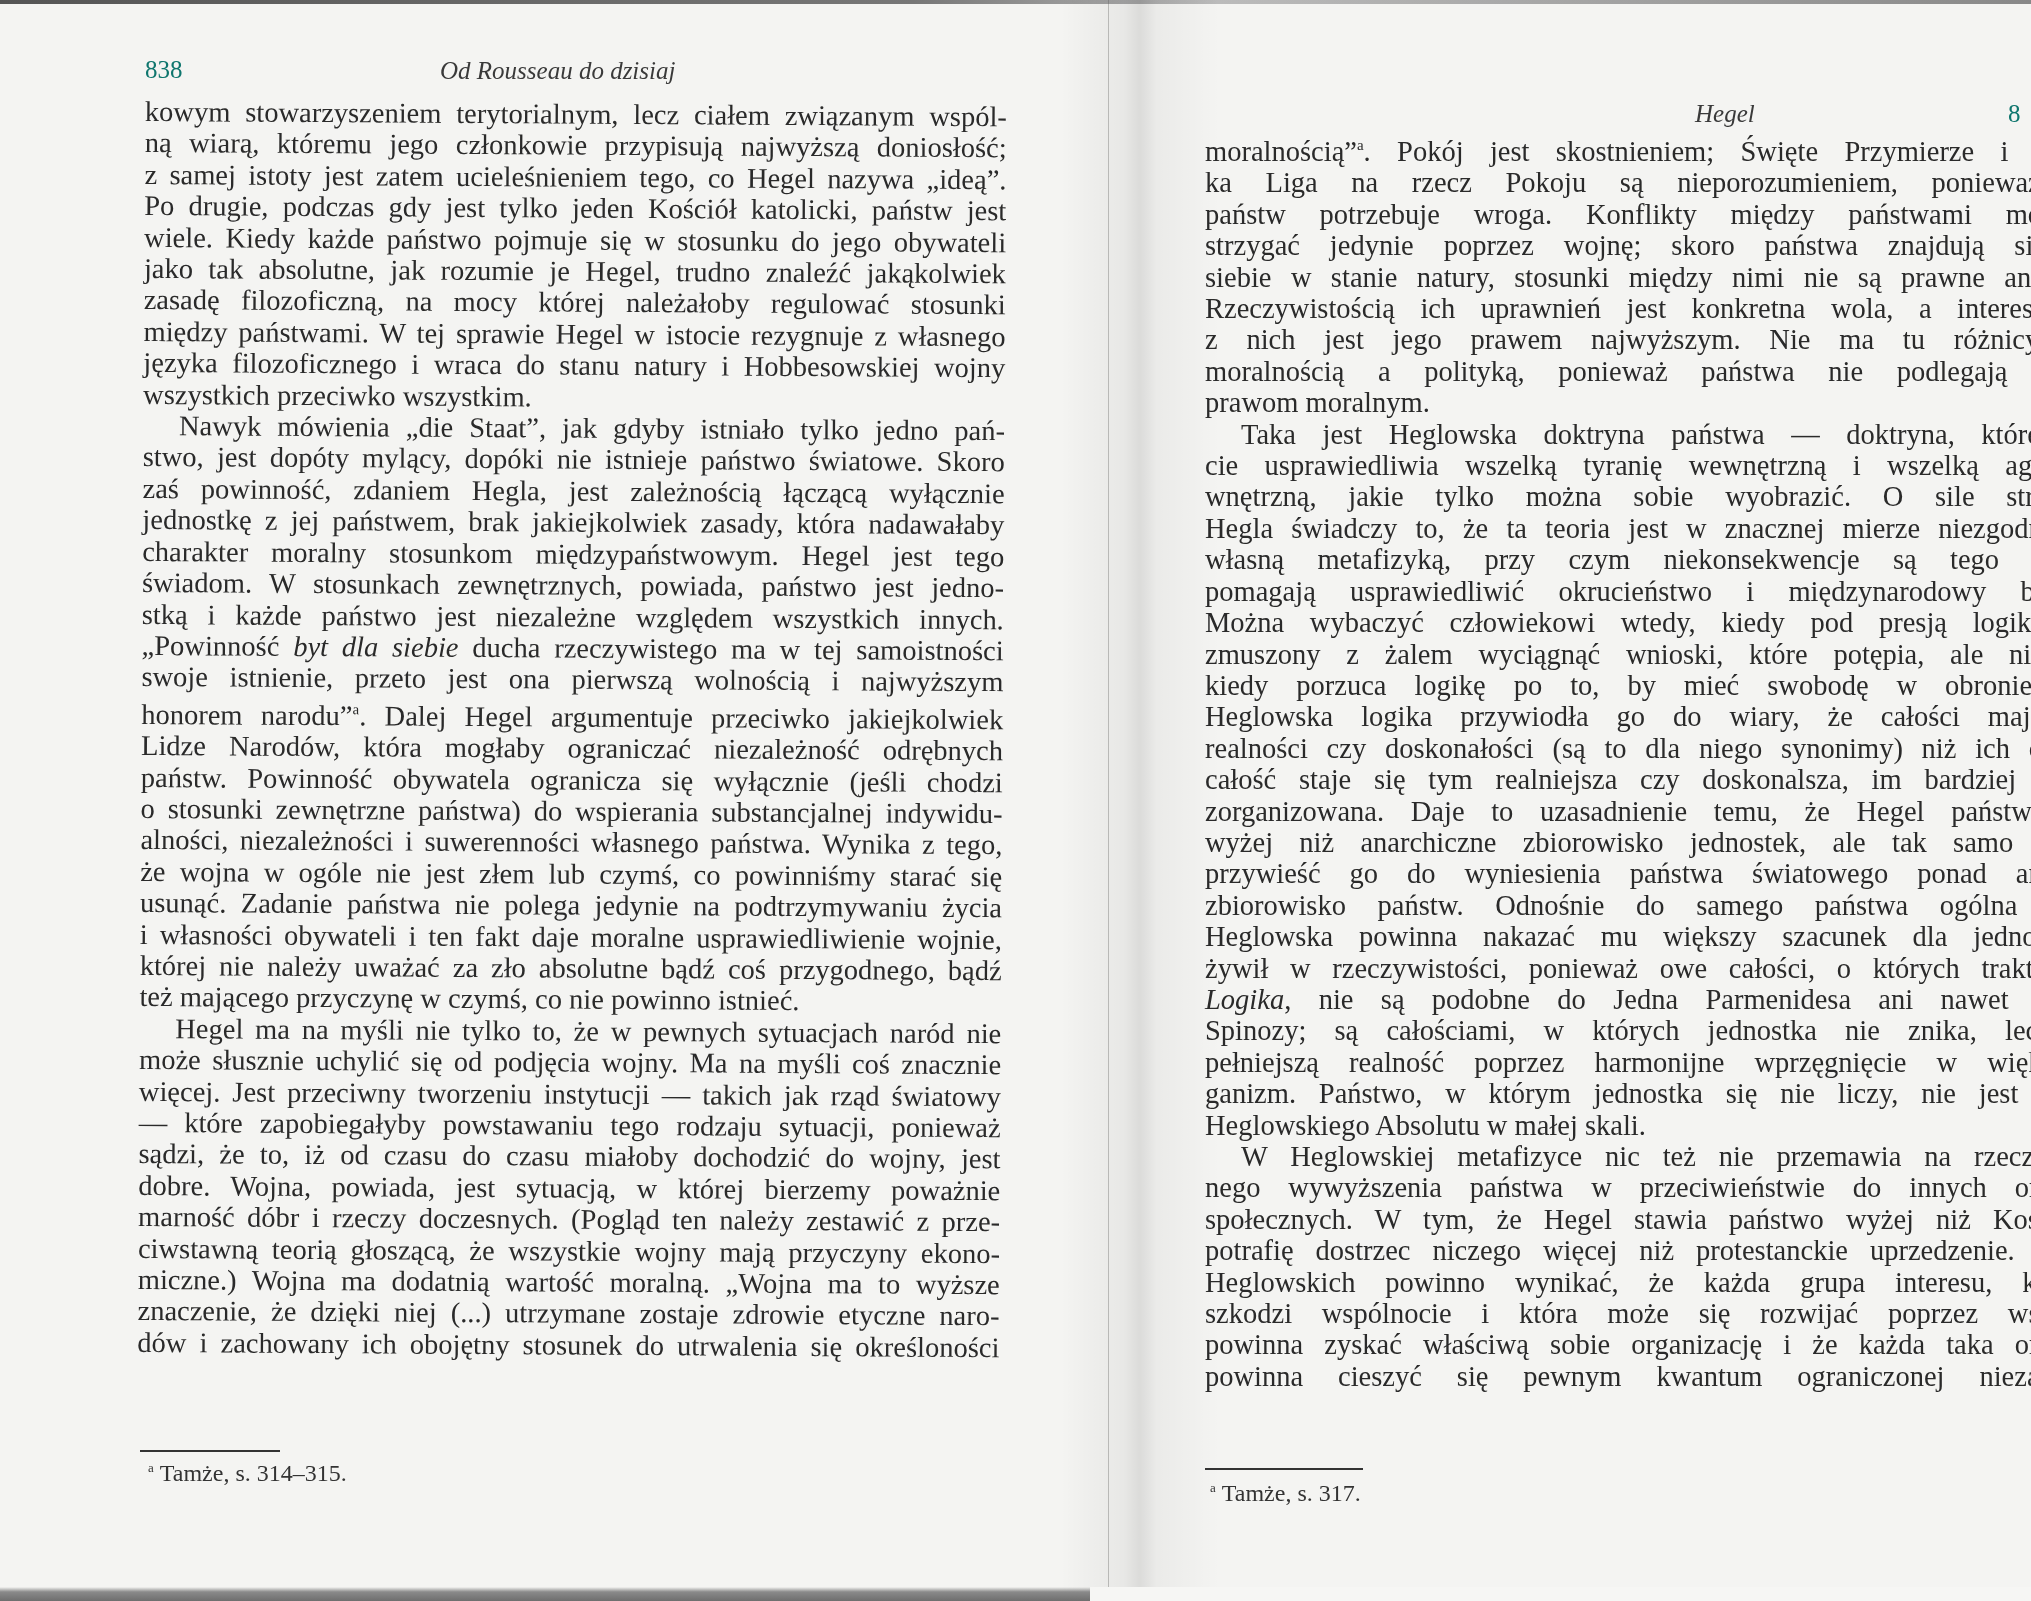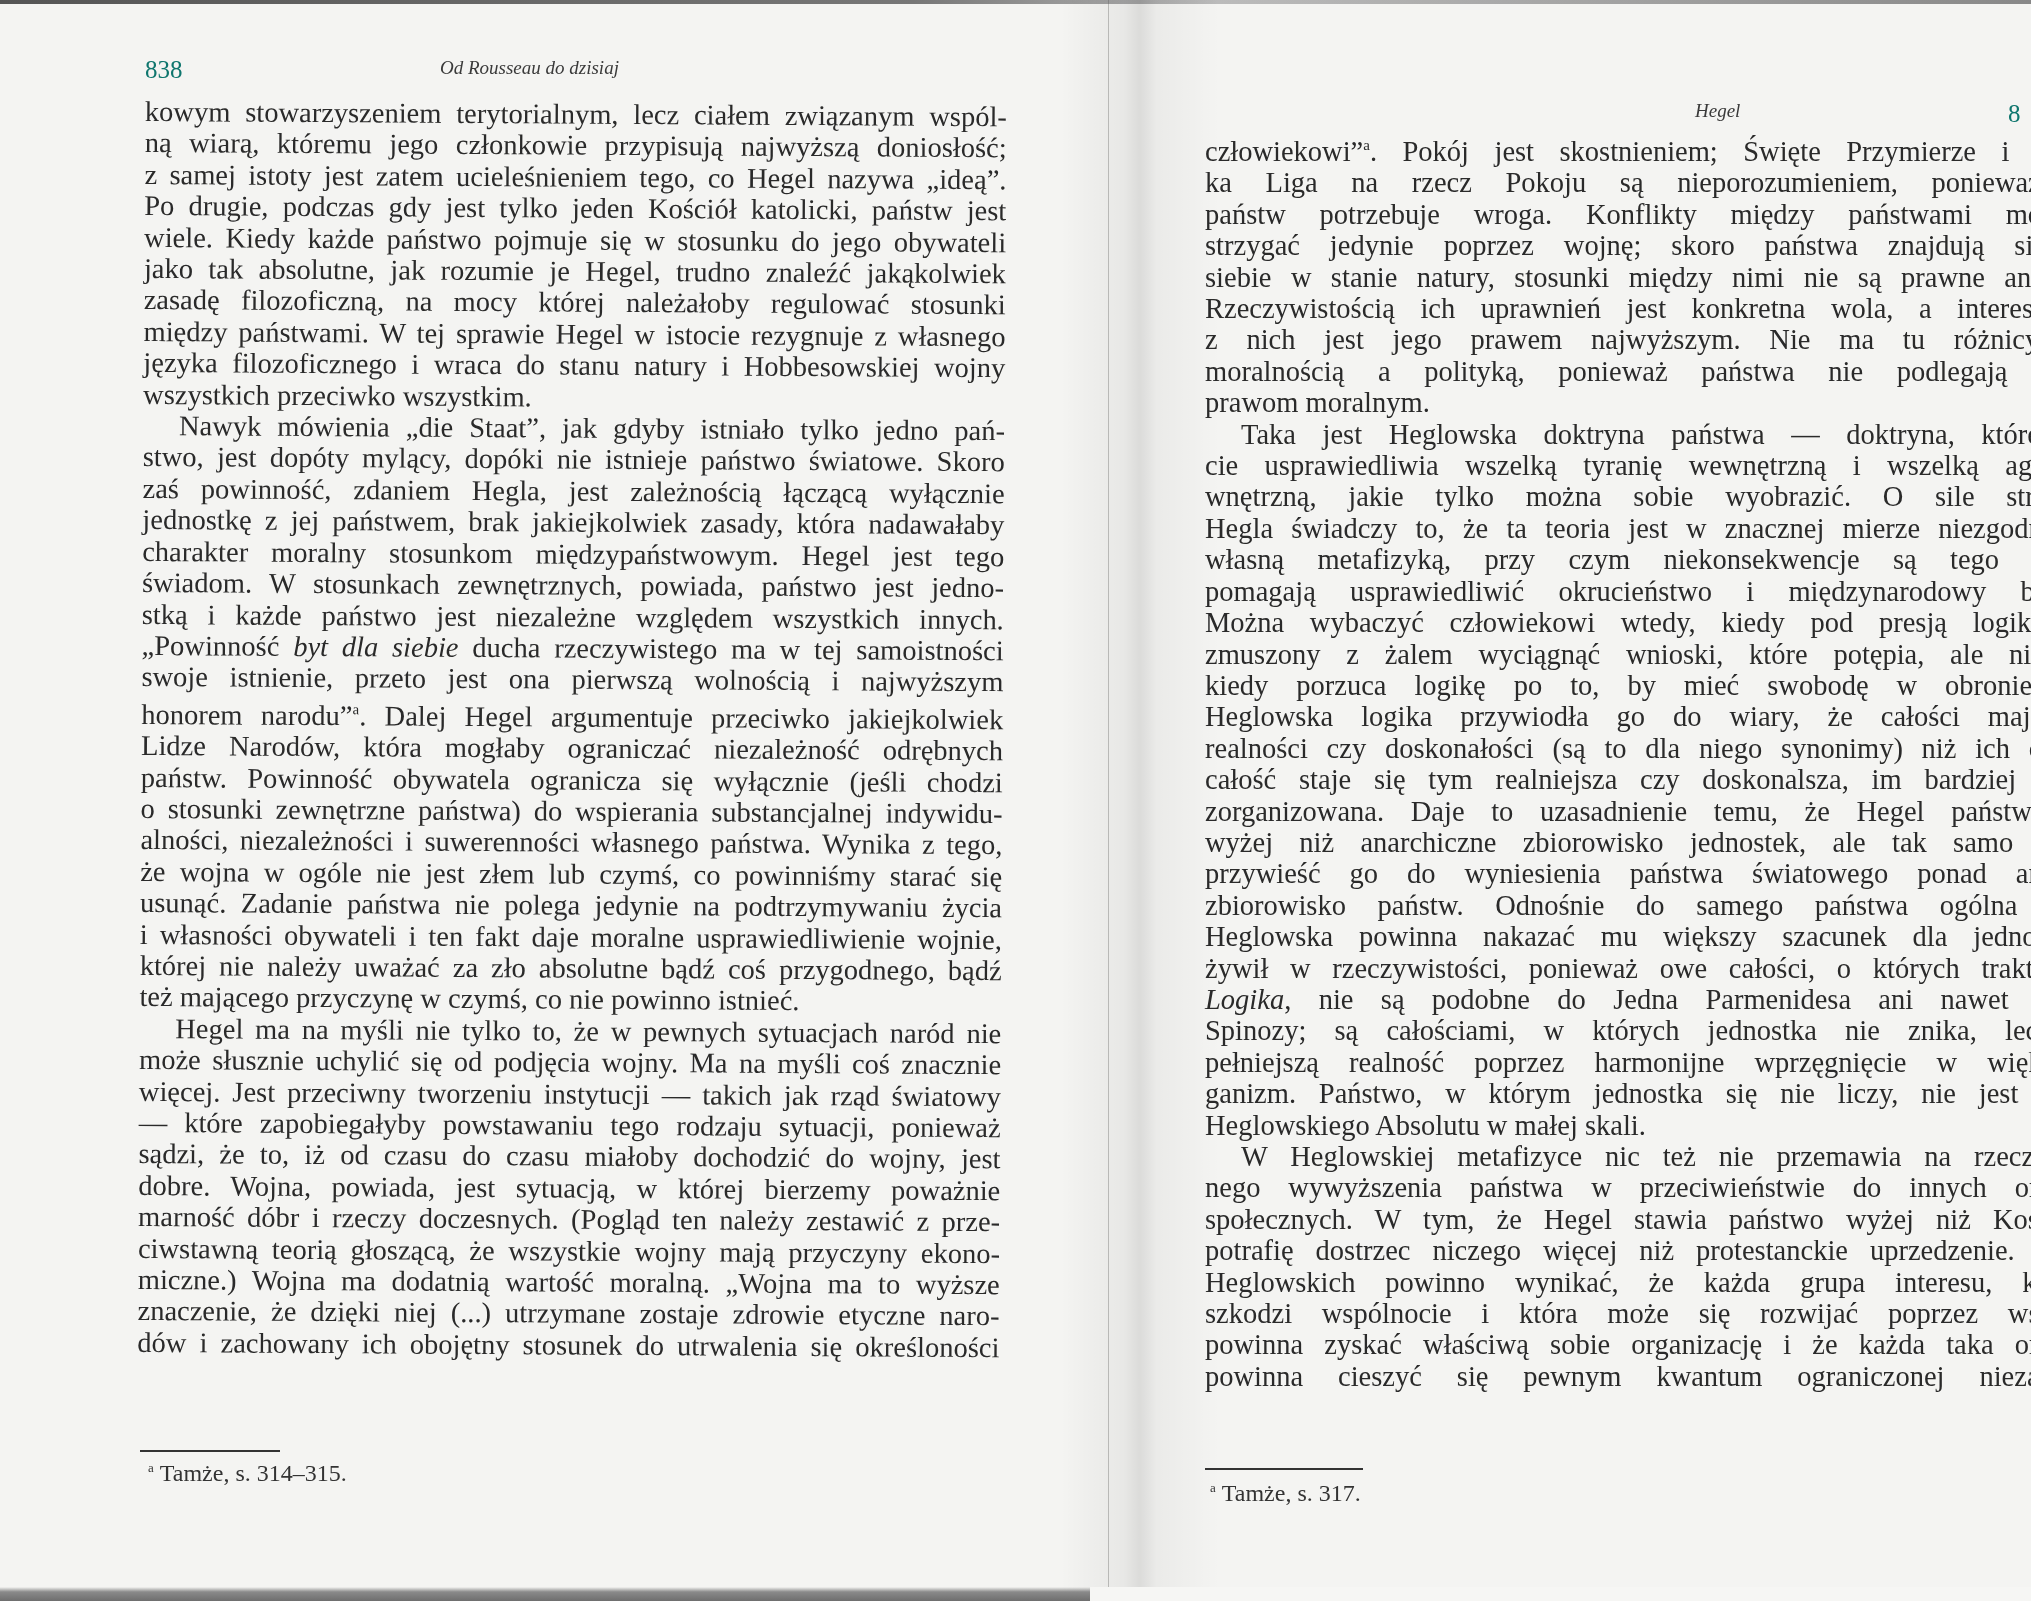--- a/index.html
+++ b/index.html
@@ -15,21 +15,21 @@
     background: linear-gradient(180deg, rgba(120,120,120,0) 0%, #8a8a8a 35%, #6e6e6e 100%); }
   .bottom-edge::after { content: ""; position: absolute; left: 1090px; top: 0; width: 1000px; height: 14px; background: #f6f6f4; }
   .gutter { position: absolute; left: 1060px; top: 0; width: 160px; height: 1601px;
     background: linear-gradient(90deg, rgba(0,0,0,0) 0%, rgba(0,0,0,0.05) 40%, rgba(0,0,0,0.10) 50%, rgba(0,0,0,0.04) 60%, rgba(0,0,0,0) 100%); }
   .gutter-line { position: absolute; left: 1108px; top: 0; width: 1px; height: 1601px; background: rgba(90,90,90,0.35); }
 
   .page { position: absolute; top: 0; }
   .page.left { left: 0; width: 1100px; }
   .page.right { left: 1110px; width: 921px; }
 
-  .running-head { position: absolute; font-size: 19px; color: #3a3a3a; }
+  .running-head { position: absolute; font-size: 25px; color: #3a3a3a; }
   .page-number { position: absolute; font-size: 25px; color: #0f766e; }
   .head-title { font-style: italic; }
 
   .left .page-number { left: 145px; top: 56px; }
   .left .head-title { left: 440px; top: 57px; }
   .right .head-title { left: 585px; top: 100px; }
   .right .page-number { left: 898px; top: 100px; width: 40px; overflow: hidden; }
 
   .text-block { position: absolute; font-size: 28.5px; line-height: 31.4px; text-align: justify; }
   .left .text-block { left: 145px; top: 96px; width: 862px; transform: rotate(0.35deg); transform-origin: 0 0; }
@@ -104,21 +104,21 @@
   <div class="footnote-rule"></div>
   <div class="footnote">
     <span class="fsup">a</span><span>Tamże, s. 314–315.</span>
   </div>
 </div>
 
 <div class="page right">
   <div class="running-head head-title">Hegel</div>
   <div class="page-number">8</div>
   <div class="text-block">
-      <span class="line"><span>człowiekowi”</span><span class="sup">a</span><span>. Pokój jest skostnieniem; Święte Przymierze i Kantow</span></span>
+      <span class="line"><span>moralnością”</span><span class="sup">a</span><span>. Pokój jest skostnieniem; Święte Przymierze i Kantow</span></span>
       <span class="line">ka Liga na rzecz Pokoju są nieporozumieniem, ponieważ rodz</span>
       <span class="line">państw potrzebuje wroga. Konflikty między państwami można r</span>
       <span class="line">strzygać jedynie poprzez wojnę; skoro państwa znajdują się wob</span>
       <span class="line">siebie w stanie natury, stosunki między nimi nie są prawne ani moral</span>
       <span class="line">Rzeczywistością ich uprawnień jest konkretna wola, a interes każde</span>
       <span class="line">z nich jest jego prawem najwyższym. Nie ma tu różnicy międ</span>
       <span class="line">moralnością a polityką, ponieważ państwa nie podlegają zwykły</span>
       <span class="line last">prawom moralnym.</span>
       <span class="line indent">Taka jest Heglowska doktryna państwa — doktryna, której przy</span>
       <span class="line">cie usprawiedliwia wszelką tyranię wewnętrzną i wszelką agresję z</span>

